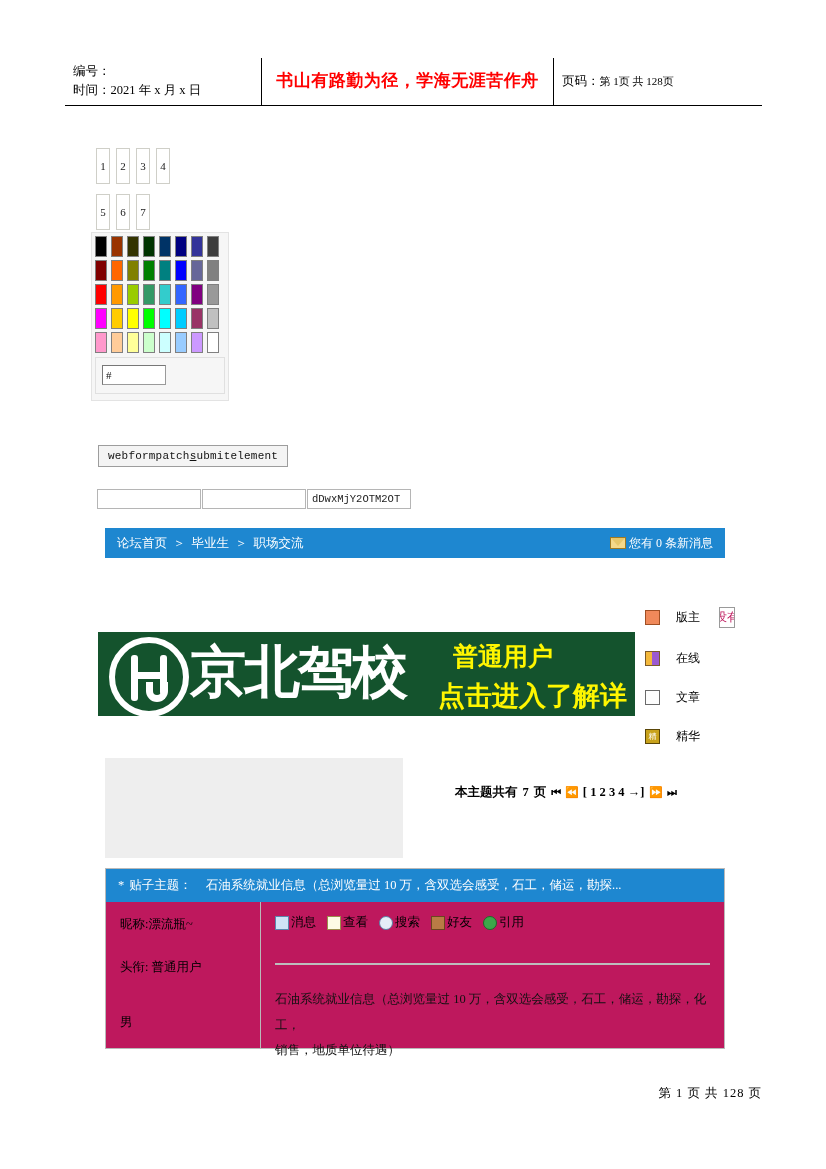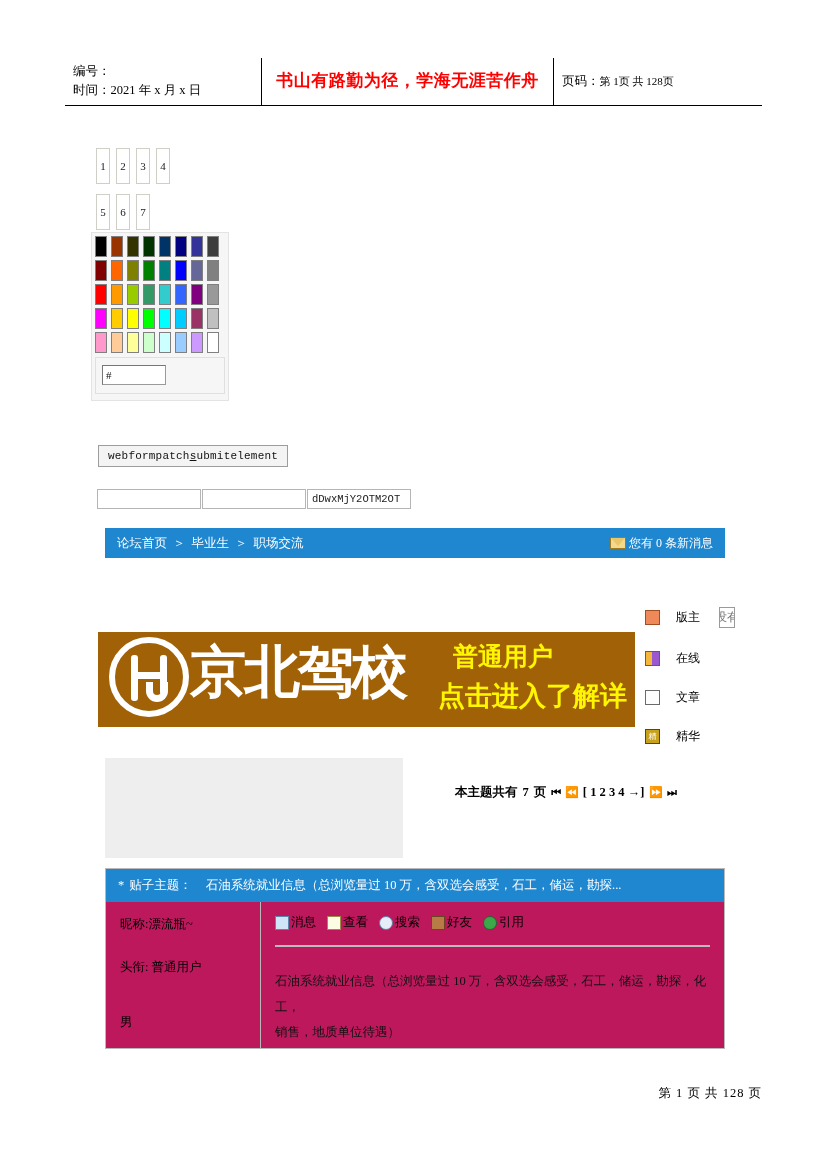--- a/index.html
+++ b/index.html
@@ -187,22 +187,22 @@
     border-right: 7px solid transparent;
     border-top: 8px solid #e8c76a;
   }
 
   
   #banner {
     position: absolute;
     left: 98px;
     top: 632px;
     width: 537px;
-    height: 95px;
-    background: #a16207;
+    height: 84px;
+    background: #14532d;
     overflow: hidden;
   }
   #banner-logo {
     position: absolute;
     left: 6px;
     top: 2px;
     width: 92px;
     height: 90px;
   }
   #banner-logo .ring-o {
@@ -296,21 +296,21 @@
   .ico-art   { background: #fdfdfd; border-color: #6a6a6a; }
   .ico-elite { background: #c8a21c; border-color: #5a4608; color:#fff; font-size:8px;
                display:flex; align-items:center; justify-content:center; }
   #mod-select {
     margin-left: 3px;
     width: 24px;
     height: 21px;
     border: 1px solid #9a9a9a;
     background: #ffffff;
     font-size: 12px;
-    color: #737373;
+    color: #be185d;
     display: flex;
     align-items: center;
     justify-content: center;
     overflow: hidden;
     box-sizing: border-box;
   }
 
   
   #ad-placeholder {
     position: absolute;
@@ -383,21 +383,21 @@
     flex: 1;
     padding: 12px 14px 0 14px;
     box-sizing: border-box;
     position: relative;
   }
   #post-actions {
     display: flex;
     align-items: flex-end;
     gap: 11px;
     font-size: 12.5px;
-    margin-bottom: 14px;
+    margin-bottom: 32px;
   }
   .act {
     display: flex;
     align-items: center;
     gap: 2px;
     white-space: nowrap;
   }
   .act-ico {
     width: 14px; height: 14px;
     flex: 0 0 14px;

